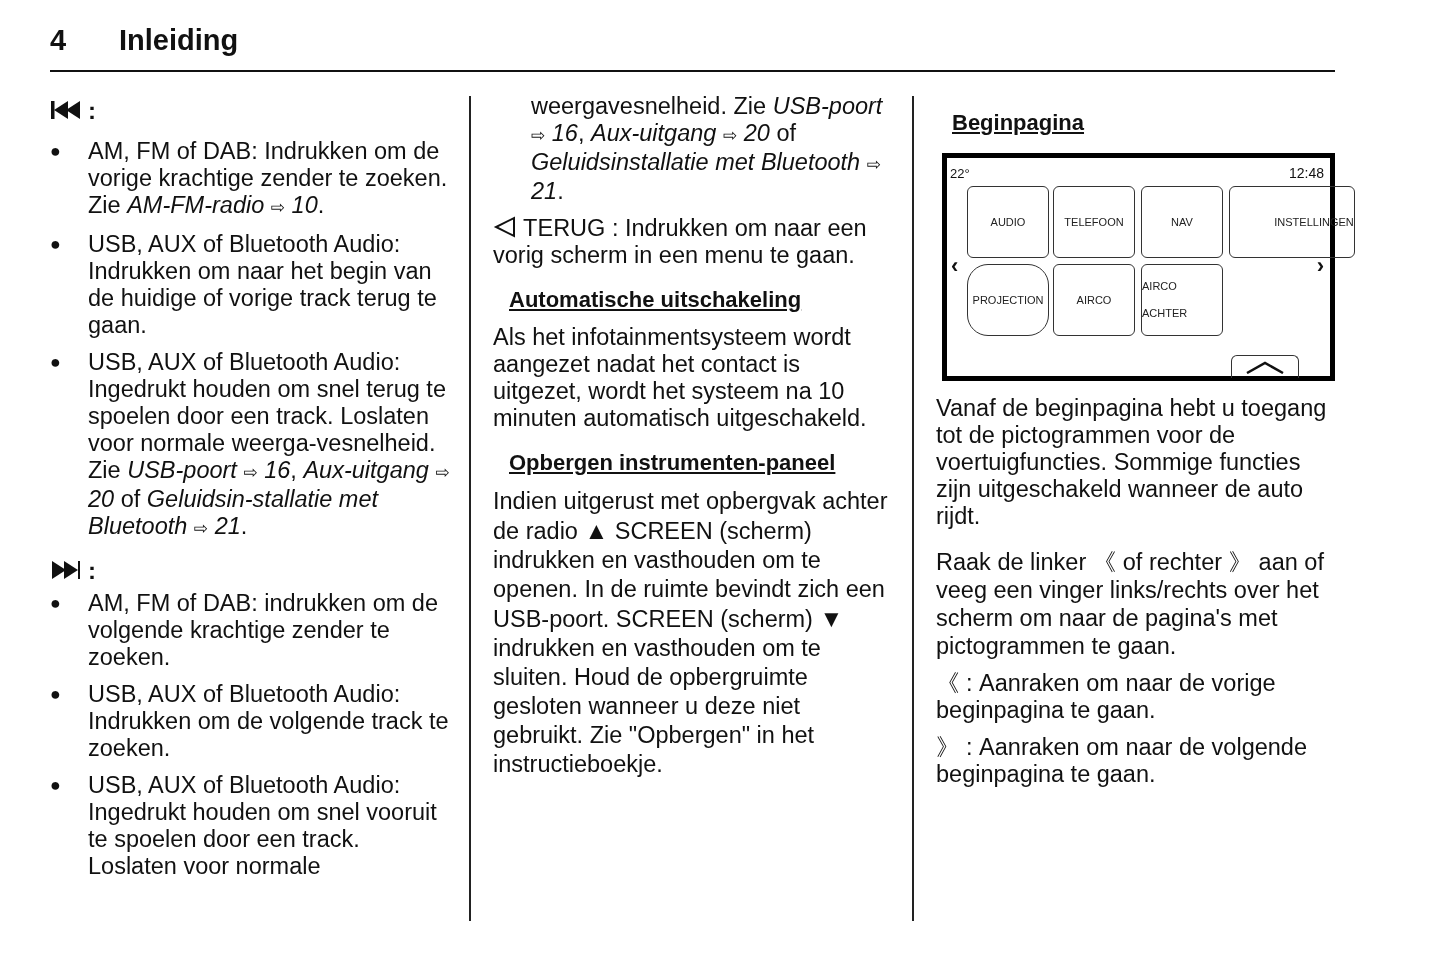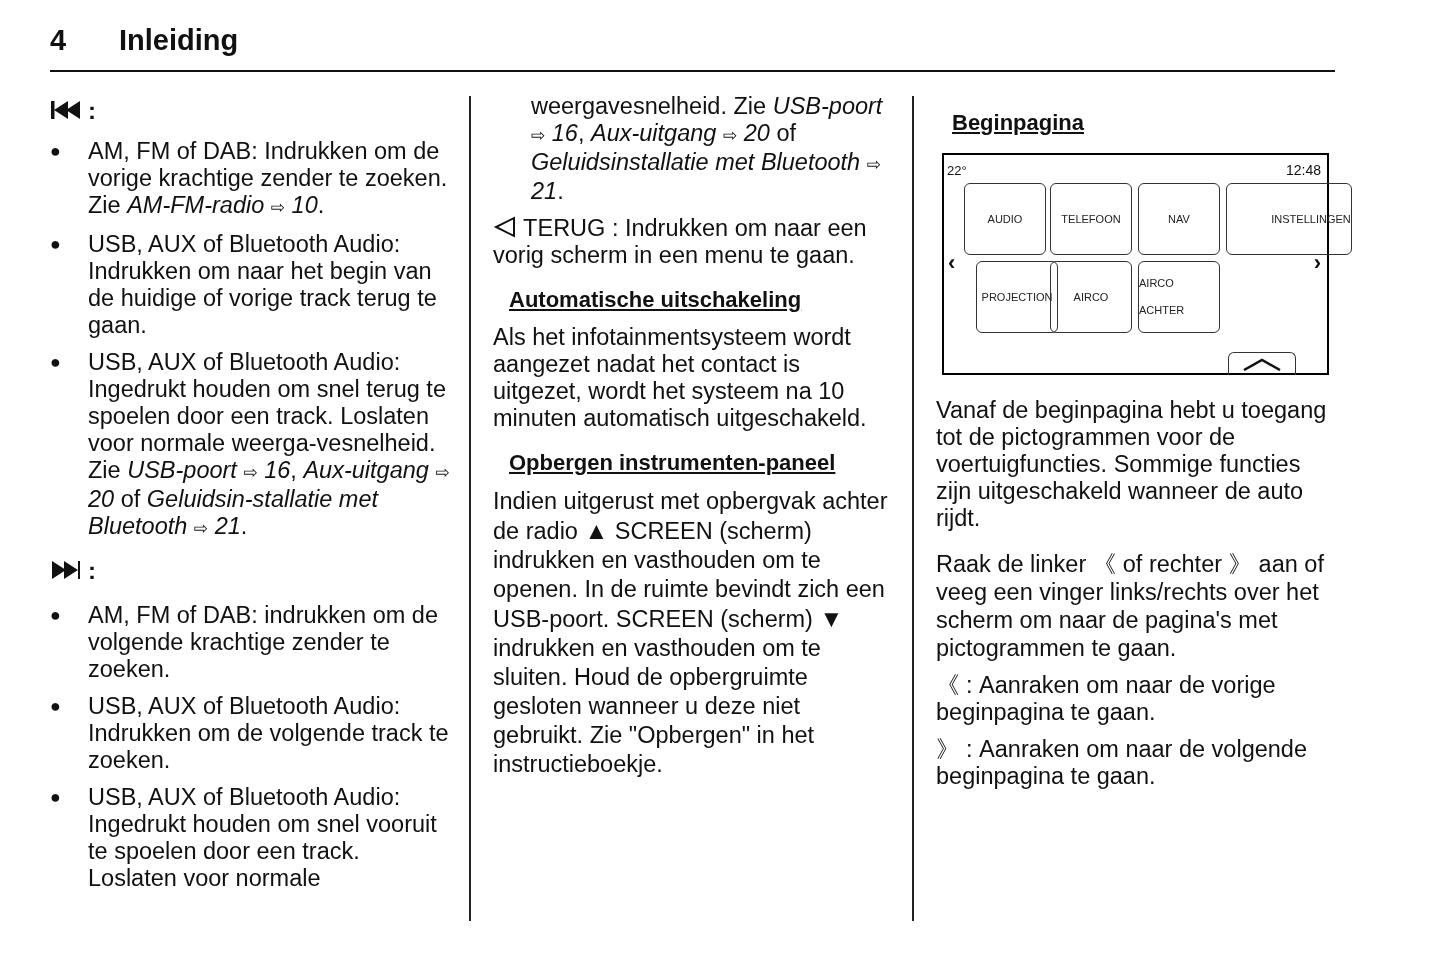--- a/index.html
+++ b/index.html
@@ -13,21 +13,21 @@
   .col p { margin: 0; }
   .sym-head { font-weight: bold; font-size: 24px; height: 36px; display: flex; align-items: center; }
   .sym-head svg { margin-right: 4px; }
   ul.bullets { list-style: none; margin: 0; padding: 0; }
   ul.bullets li { position: relative; padding-left: 38px; margin-bottom: 10px; }
   ul.bullets li::before { content: "●"; position: absolute; left: 0; top: 0; font-size: 18px; }
   .ref { font-style: italic; }
   .arrow-ref { font-style: normal; font-size: 17px; }
   h2.section { font-size: 22px; font-weight: bold; margin: 16px; line-height: 29px; text-decoration: underline; }
   .bold { font-weight: normal; }
-  .screen { position: relative; width: 383px; height: 218px; border: 2px solid #000000; margin: 14px 0 22px 6px; background: #fff; }
+  .screen { position: relative; width: 383px; height: 218px; border: 5px solid #000000; margin: 14px 0 14px 6px; background: #fff; }
   .screen .temp { position: absolute; left: 3px; top: 2px; font-size: 13px; }
   .screen .clock { position: absolute; right: 6px; top: 2px; font-size: 14px; }
   .tile { position: absolute; width: 80px; height: 70px; border: 1.5px solid #333; border-radius: 6px; display: flex; align-items: center; justify-content: center; font-size: 11px; color: #222; }
   .nav-arrow { position: absolute; font-size: 22px; font-weight: bold; }
   .fav-tab { position: absolute; left: 284px; bottom: -2px; width: 66px; height: 22px; border: 1.5px solid #333; border-bottom: none; border-radius: 6px 6px 0 0; display: flex; align-items: center; justify-content: center; }
   .para { margin-bottom: 18px !important; }
 </style>
 </head>
 <body>
 
@@ -52,21 +52,21 @@
     <li><span>USB, AUX of Bluetooth Audio: Ingedrukt houden om snel terug te spoelen door een track. Loslaten voor normale weerga-vesnelheid. Zie </span><span class="ref">USB-poort</span> <span class="arrow-ref">⇨</span> <span class="ref">16</span><span>, </span><span class="ref">Aux-uitgang</span> <span class="arrow-ref">⇨</span> <span class="ref">20</span><span> of </span><span class="ref">Geluidsin-stallatie met Bluetooth</span> <span class="arrow-ref">⇨</span> <span class="ref">21</span><span>.</span></li>
   </ul>
   <div class="sym-head" style="margin-top:8px;">
     <svg width="34" height="22" viewBox="0 0 34 22">
       <polygon points="2,2 16,11 2,20" fill="#111"></polygon>
       <polygon points="14,2 28,11 14,20" fill="#111"></polygon>
       <rect x="28" y="2" width="2" height="18" fill="#111"></rect>
     </svg>
     <span>:</span>
   </div>
-  <ul class="bullets" style="margin-top:14px;">
+  <ul class="bullets" style="margin-top:2px;">
     <li><span>AM, FM of DAB: indrukken om de volgende krachtige zender te zoeken.</span></li>
     <li><span>USB, AUX of Bluetooth Audio: Indrukken om de volgende track te zoeken.</span></li>
     <li><span>USB, AUX of Bluetooth Audio: Ingedrukt houden om snel vooruit te spoelen door een track. Loslaten voor normale</span></li>
   </ul>
 </div>
 
 <div class="col" style="left:493px; top:93px; width:400px;">
   <p style="padding-left:38px; margin-bottom:10px;"><span>weergavesnelheid. Zie </span><span class="ref">USB-poort</span> <span class="arrow-ref">⇨</span> <span class="ref">16</span><span>, </span><span class="ref">Aux-uitgang</span> <span class="arrow-ref">⇨</span> <span class="ref">20</span><span> of </span><span class="ref">Geluidsinstallatie met Bluetooth</span> <span class="arrow-ref">⇨</span> <span class="ref">21</span><span>.</span></p>
   <p style="margin-bottom:14px;">
     <svg width="24" height="22" viewBox="0 0 24 22" style="vertical-align:-2px;">
@@ -82,21 +82,21 @@
 
 <div class="col" style="left:936px; top:92px; width:400px;">
   <h2 class="section">Beginpagina</h2>
   <div class="screen">
     <span class="temp">22°</span>
     <span class="clock">12:48</span>
     <div class="tile" style="left:20px; top:28px;">AUDIO</div>
     <div class="tile" style="left:106px; top:28px;">TELEFOON</div>
     <div class="tile" style="left:194px; top:28px;">NAV</div>
     <div class="tile" style="left:282px; top:28px;padding-left:44px;">INSTELLINGEN</div>
-    <div class="tile" style="left:32px; top:106px;">PROJECTION</div>
+    <div class="tile" style="left:20px; top:106px;border-radius:21px;">PROJECTION</div>
     <div class="tile" style="left:106px; top:106px;">AIRCO</div>
     <div class="tile" style="left:194px; top:106px;">AIRCO ACHTER</div>
     <span class="nav-arrow" style="left:4px; top:94px;">‹</span>
     <span class="nav-arrow" style="right:6px; top:94px;">›</span>
     <div class="fav-tab">
       <svg width="40" height="14" viewBox="0 0 40 14">
           <polyline points="2,13 20,3 38,13" fill="none" stroke="#111" stroke-width="2.5"></polyline>
         </svg>
     </div>
   </div>

